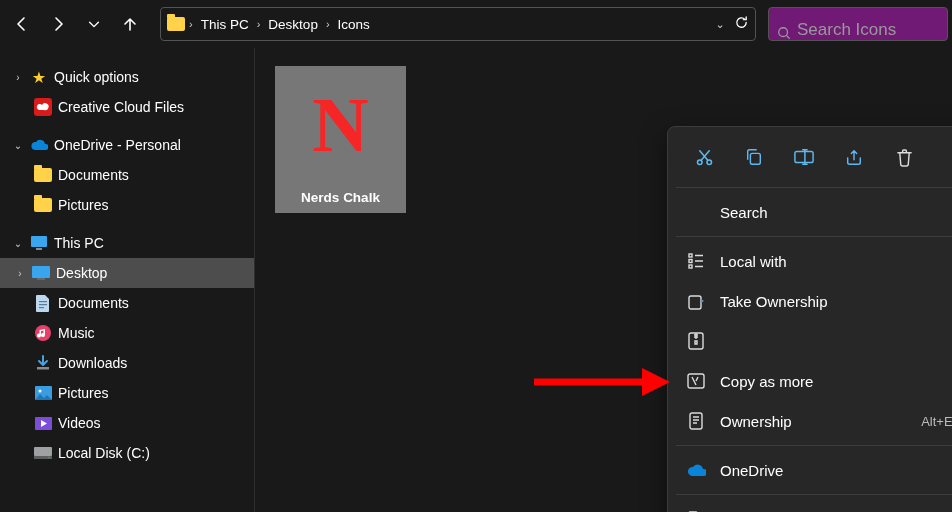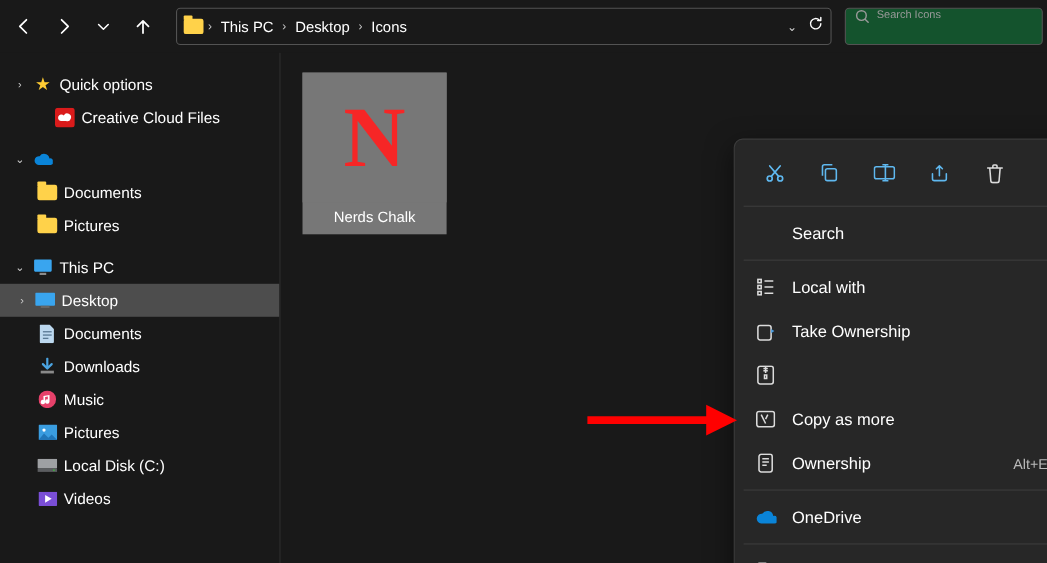--- a/index.html
+++ b/index.html
@@ -5,38 +5,38 @@
   * { margin: 0; padding: 0; box-sizing: border-box; font-family: "Segoe UI", Arial, sans-serif; }
   body { background: #191919; color: #fff; width: 952px; height: 512px; overflow: hidden; position: relative; }
   
   .toolbar { height: 48px; display: flex; align-items: center; padding: 0 4px; background: #191919; }
   .tbtn { width: 36px; height: 36px; display: flex; align-items: center; justify-content: center; border-radius: 4px; }
   .tbtn svg { stroke: #ffffff; }
   .address { display: flex; align-items: center; margin-left: 12px; flex: 1; height: 34px; border: 1px solid #535353; border-radius: 4px; padding: 0 6px; gap: 4px; background:#191919; }
   .crumb { display: flex; align-items: center; gap: 4px; font-size: 13.5px; padding: 2px 4px; }
   .sep { color: #ccc; font-size: 11px; }
   .addr-right { margin-left: auto; display: flex; align-items: center; gap: 8px; }
-  .search { width: 180px; height: 34px; border: 1px solid #535353; border-radius: 4px; margin-left: 12px; display: flex; align-items: flex-start; padding: 0 8px; gap: 6px; color: #999; font-size: 10px; background:#14532d;}
+  .search { width: 180px; height: 34px; border: 1px solid #535353; border-radius: 4px; margin-left: 12px; display: flex; align-items: flex-end; padding: 0 8px; gap: 6px; color: #999; font-size: 17px; background:#701a75;}
   
   .main { display: flex; height: calc(100% - 48px); }
   .sidebar { width: 255px; border-right: 1px solid #2e2e2e; padding-top: 14px; overflow: hidden; }
   .tree-item { display: flex; align-items: center; height: 30px; font-size: 14px; padding-left: 12px; gap: 6px; white-space: nowrap;}
   .chev { width: 12px; display:inline-flex; justify-content:center; font-size:10px; color:#ccc;}
-  .indent1 { padding-left: 34px; margin-left: 16px; }
+  .indent1 { padding-left: 34px; }
   .indent2 { padding-left: 34px; align-items: center; }
   .selected { background: #4d4d4d; }
   .ico { width: 18px; height: 18px; display: inline-flex; align-items:center; justify-content:center; flex-shrink:0;}
   .folder-icon { width:18px; height:14px; background:#ffd24a; border-radius:2px; position:relative; }
   .folder-icon::before { content:''; position:absolute; top:-3px; left:0; width:8px; height:4px; background:#ffd24a; border-radius:1px 1px 0 0;}
   
   .content { flex: 1; position: relative; padding: 18px 20px; }
   .file-tile { width: 131px; background: #777777; position: absolute; top: 18px; left: 20px; text-align:center; }
   .file-thumb { width: 131px; height: 118px; background: #777777; display:flex; align-items:center; justify-content:center;}
   .letter-n { font-family: Georgia, 'Times New Roman', serif; font-weight: 900; font-size: 78px; color: #f62626; line-height:1; }
-  .file-name { font-size: 13.5px; color: #fff; padding: 6px 2px 8px; }
+  .file-name { font-size: 13.5px; color: #fff; padding: 6px 2px 8px; font-weight: bold; }
   
   .ctx-menu { position: absolute; top: 78px; left: 412px; width: 327px; background: #272727; border: 1px solid #3c3c3c; border-radius: 8px; box-shadow: 0 8px 24px rgba(0,0,0,0.5); padding: 6px; }
   .ctx-row { display:flex; align-items:center; height:40px; padding: 0 12px; border-radius:4px; gap: 14px; font-size:15px;}
   .ctx-ico { width:20px; display:flex; align-items:center; justify-content:center; flex-shrink:0;}
   .ctx-row .shortcut { margin-left:auto; font-size:13px; color:#bbb;}
   .ctx-sep { height:1px; background:#3c3c3c; margin:4px 2px;}
   .ctx-iconbar { display:flex; align-items:center; justify-content:flex-start; gap:10px; padding:6px 10px 8px;}
   .ctx-iconbar .ibtn { width:40px; height:36px; display:flex; align-items:center; justify-content:center; border-radius:4px;}
   
   .arrow { position:absolute; top: 316px; left: 275px; width: 140px; height: 40px; pointer-events:none;}
@@ -115,20 +115,21 @@
 
     <div style="height:8px"></div>
 
     <div class="tree-item">
       <span class="chev">⌄</span>
       <span class="ico">
         <svg width="18" height="12" viewBox="0 0 18 12">
             <path d="M5 11a4 4 0 0 1 1-8 5 5 0 0 1 9 2 3 3 0 0 1 1 6z" fill="#0a84d8"></path>
           </svg>
       </span>
+      <span>OneDrive - Personal</span>
     </div>
     <div class="tree-item indent2">
       <span class="ico">
           <span class="folder-icon"></span>
         </span>
       <span>Documents</span>
     </div>
     <div class="tree-item indent2">
       <span class="ico">
           <span class="folder-icon"></span>
@@ -165,63 +166,63 @@
             <rect x="3" y="6" width="8" height="1.2" fill="#5a7a95"></rect>
             <rect x="3" y="9" width="8" height="1.2" fill="#5a7a95"></rect>
             <rect x="3" y="12" width="5" height="1.2" fill="#5a7a95"></rect>
           </svg>
       </span>
       <span>Documents</span>
     </div>
     <div class="tree-item indent2">
       <span class="ico">
         <svg width="16" height="16" viewBox="0 0 16 16">
+            <circle cx="8" cy="8" r="8" fill="#e6416a"></circle>
+            <path d="M10 4v6a2 2 0 1 1-1.5-1.9V5.5L6 6v4.5A2 2 0 1 1 4.5 8.6V5l5.5-1z" fill="#fff"></path>
+          </svg>
+      </span>
+      <span>Music</span>
+    </div>
+    <div class="tree-item indent2">
+      <span class="ico">
+        <svg width="16" height="16" viewBox="0 0 16 16">
             <path d="M8 1v8M4 6l4 4 4-4" stroke="#4aa3e0" stroke-width="2" fill="none" stroke-linecap="round" stroke-linejoin="round"></path>
             <rect x="2" y="12" width="12" height="2.5" fill="#8a8a8a"></rect>
           </svg>
       </span>
       <span>Downloads</span>
-    </div>
-    <div class="tree-item indent2">
-      <span class="ico">
-        <svg width="16" height="16" viewBox="0 0 16 16">
-            <circle cx="8" cy="8" r="8" fill="#e6416a"></circle>
-            <path d="M10 4v6a2 2 0 1 1-1.5-1.9V5.5L6 6v4.5A2 2 0 1 1 4.5 8.6V5l5.5-1z" fill="#fff"></path>
-          </svg>
-      </span>
-      <span>Music</span>
     </div>
     <div class="tree-item indent2">
       <span class="ico">
         <svg width="17" height="14" viewBox="0 0 17 14">
             <rect width="17" height="14" rx="1" fill="#3a9de0"></rect>
             <circle cx="5" cy="5" r="1.5" fill="#fff"></circle>
             <path d="M0 14l5-6 4 4 3-3 5 5H0z" fill="#2176b8"></path>
           </svg>
       </span>
       <span>Pictures</span>
     </div>
     <div class="tree-item indent2">
       <span class="ico">
+        <svg width="17" height="13" viewBox="0 0 17 13">
+            <rect width="17" height="13" rx="1" fill="#7a4ed6"></rect>
+            <path d="M6 3l6 3.5L6 10z" fill="#fff"></path>
+          </svg>
+      </span>
+      <span>Videos</span>
+    </div>
+    <div class="tree-item indent2">
+      <span class="ico">
         <svg width="18" height="12" viewBox="0 0 18 12">
             <rect width="18" height="9" rx="1" fill="#9ea0a3"></rect>
             <rect y="9" width="18" height="3" fill="#5b5d60"></rect>
             <circle cx="15" cy="10.5" r="0.8" fill="#3fae3f"></circle>
           </svg>
       </span>
       <span>Local Disk (C:)</span>
-    </div>
-    <div class="tree-item indent2">
-      <span class="ico">
-        <svg width="17" height="13" viewBox="0 0 17 13">
-            <rect width="17" height="13" rx="1" fill="#7a4ed6"></rect>
-            <path d="M6 3l6 3.5L6 10z" fill="#fff"></path>
-          </svg>
-      </span>
-      <span>Videos</span>
     </div>
   </div>
 
   <div class="content">
     <div class="file-tile">
       <div class="file-thumb">
         <span class="letter-n">N</span>
       </div>
       <div class="file-name">Nerds Chalk</div>
     </div>

